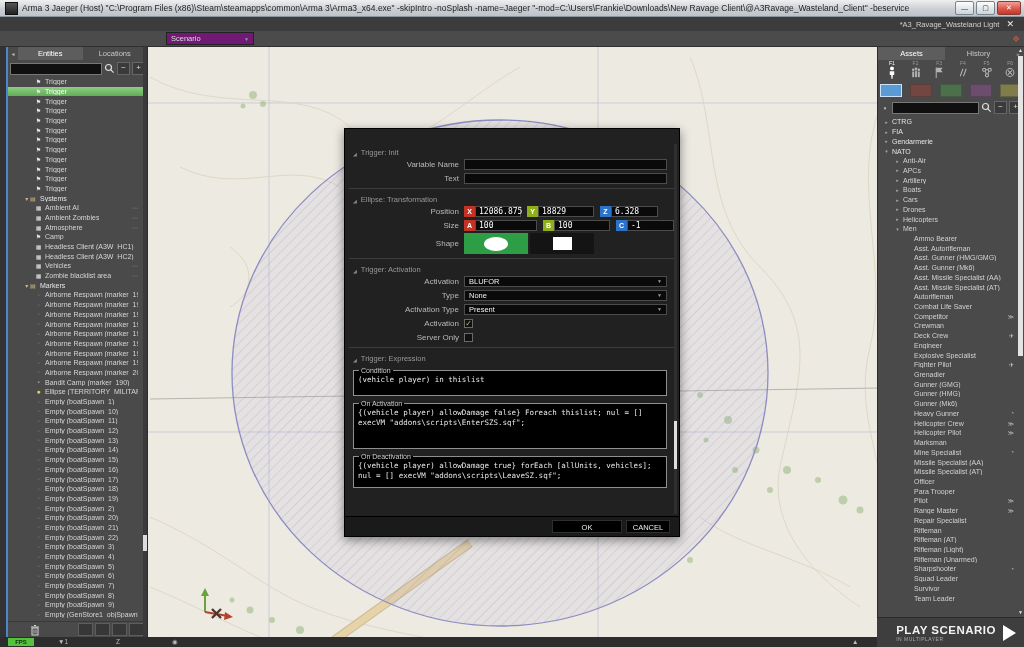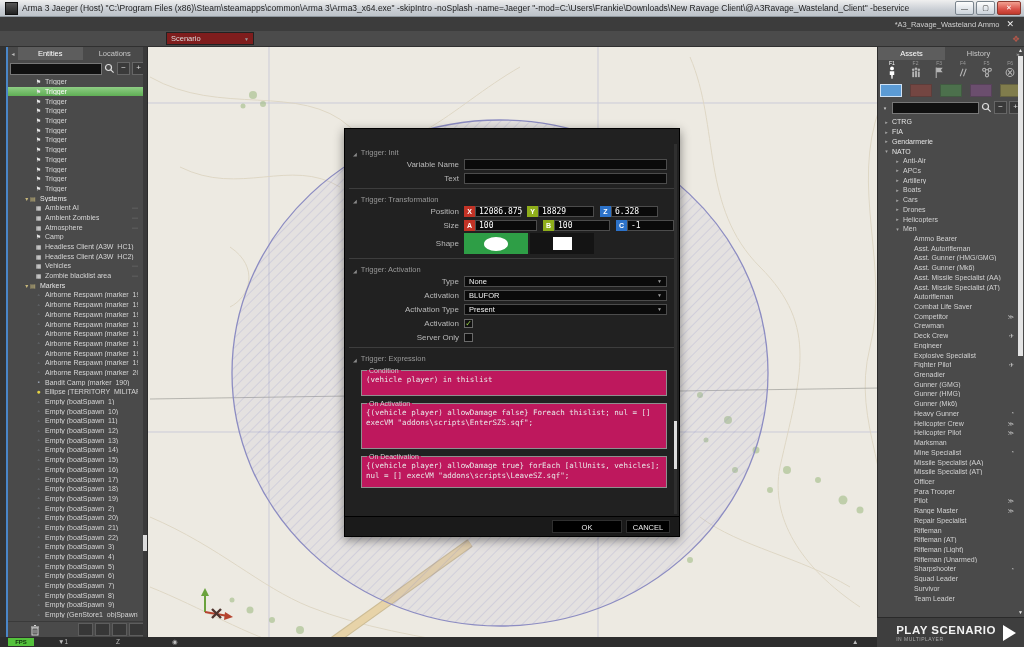--- a/index.html
+++ b/index.html
@@ -21,21 +21,21 @@
   #menubar{position:absolute;left:0;top:17px;width:1024px;height:14px;background:#3c3c3c;
     display:flex;align-items:center;box-sizing:border-box;padding:0 10px;}
   .menu-item{font-size:8.5px;color:#dcdcdc;margin-right:17px;}
   #menubar-right{margin-left:auto;display:flex;align-items:center;gap:7px;}
   #scn-tab{font-size:7.5px;color:#cfcfcf;}
   #scn-close{font-size:9px;color:#f0f0f0;}
   #toolbar{position:absolute;left:0;top:31px;width:1024px;height:16px;background:#4b4b4b;
     display:flex;align-items:center;box-sizing:border-box;padding:0 4px;border-bottom:1px solid #303030;}
   .tb-ico{font-size:10px;color:#d8d8d8;margin:0 3px;line-height:14px;}
   .tb-ico.dim{color:#7d7d7d;}
-  #tb-scn{width:78px;height:11px;background:#7f1d1d;border:1px solid #222;margin-left:6px;
+  #tb-scn{width:78px;height:11px;background:#701a75;border:1px solid #222;margin-left:6px;
     display:flex;align-items:center;font-size:7.5px;color:#ddd;padding:0 4px;}
   #tb-scn .car{margin-left:auto;font-size:5px;color:#999;}
   #tb-right{margin-left:auto;font-size:9px;color:#b0574a;}
   
   #map{position:absolute;left:0;top:47px;width:1024px;height:600px;background:#edeae2;}
   
   #left-strip{position:absolute;left:0;top:47px;width:8px;height:590px;background:#333;
     border-right:2px solid #4a86c8;box-sizing:border-box;}
   #lpanel{position:absolute;left:8px;top:47px;width:140px;height:590px;background:#4a4a4a;
     display:flex;flex-direction:column;box-sizing:border-box;border-right:1px solid #2c2c2c;}
@@ -126,21 +126,21 @@
   .vcell{display:flex;align-items:center;margin-right:6px;}
   .dd{display:flex;align-items:center;height:11px;background:#0a0a0a;border:1px solid #4c4c4c;
     box-sizing:border-box;color:#efefef;font-size:7.5px;padding:0 4px;flex:1;}
   .dd .car{margin-left:auto;font-size:5px;color:#9a9a9a;}
   .chk{width:9px;height:9px;background:#101010;border:1px solid #6a6a6a;box-sizing:border-box;
     color:#9ad14b;font-size:8px;line-height:8px;text-align:center;}
   .shapebtn{width:64px;height:21px;display:flex;align-items:center;justify-content:center;flex:none;}
   .shape-ell{background:#2e9e46;} .shape-rct{background:#141414;margin-left:2px;}
   .ell{width:24px;height:14px;background:#fff;border-radius:50%;}
   .rct{width:19px;height:13px;background:#fff;}
-  fieldset.code{margin:4px 0 0 8px;border:1px solid #8f8f8f;background:#be185d;padding:1px 4px 2px 4px;}
+  fieldset.code{margin:4px 0 0 0;border:1px solid #8f8f8f;background:#000000;padding:1px 4px 2px 4px;}
   fieldset.code legend{font-size:7px;color:#cdcdcd;padding:0 2px;margin-left:1px;}
   .codetext{font-size:7.5px;font-family:"DejaVu Sans Mono",monospace;color:#e9e9e9;
     white-space:pre-wrap;line-height:9.5px;}
   #cond-box .codetext{min-height:18px;} #onact-box .codetext{min-height:38px;} #ondeact-box .codetext{min-height:24px;}
   #dlg-scroll{position:absolute;right:2px;top:15px;bottom:22px;width:3px;background:#2f2f2f;}
   #dlg-thumb{position:absolute;right:0;top:277px;width:3px;height:48px;background:#dedede;}
   #dlg-foot{position:absolute;left:0;right:0;bottom:0;height:19px;background:#1a1a1a;border-top:1px solid #000;}
   .dlg-btn{position:absolute;top:3px;height:13px;background:#000;border:1px solid #2f2f2f;color:#ececec;
     font-size:7.5px;text-align:center;line-height:13px;box-sizing:border-box;}
   #btn-ok{left:207px;width:70px;} #btn-cancel{left:281px;width:44px;}
@@ -164,21 +164,21 @@
     <span class="menu-item"></span>
         <span class="menu-item"></span>
         <span class="menu-item"></span>
         <span class="menu-item"></span>
         <span class="menu-item"></span>
         <span class="menu-item"></span>
         <span class="menu-item"></span>
         <span class="menu-item"></span>
       </div>
     <div id="menubar-right">
-      <span id="scn-tab">*A3_Ravage_Wasteland Ammo</span>
+      <span id="scn-tab">*A3_Ravage_Wasteland Light</span>
       <span id="scn-close">✕</span>
     </div>
   </div>
 
   <div id="toolbar" class="stripes">
     <div style="display:flex;align-items:center;">
 
     <span class="tb-ico"></span>
         <span class="tb-ico"></span>
         <span class="tb-ico"></span>
@@ -972,21 +972,21 @@
         <span class="dinput grow"></span>
       </div>
       <div class="drow">
         <span class="dlbl">Text</span>
         <span class="dinput grow"></span>
       </div>
 
       <div class="sect-div"></div>
       <div class="sect-h">
         <span class="tri">◢</span>
-        <span>Trigger: Transformation</span>
+        <span>Ellipse: Transformation</span>
       </div>
       <div class="drow">
         <span class="dlbl">Position</span>
         <span class="vcell">
             <span class="badge b-red">X</span>
             <span class="dinput" style="width:46px">12086.875</span>
           </span>
         <span class="vcell">
             <span class="badge b-grn">Y</span>
             <span class="dinput" style="width:56px">18829</span>
@@ -1020,30 +1020,30 @@
             <span class="rct"></span>
           </span>
       </div>
 
       <div class="sect-div"></div>
       <div class="sect-h">
         <span class="tri">◢</span>
         <span>Trigger: Activation</span>
       </div>
       <div class="drow">
+        <span class="dlbl">Activation</span>
+        <span class="dd">
+            <span>BLUFOR</span>
+            <span class="car">▼</span>
+          </span>
+      </div>
+      <div class="drow">
         <span class="dlbl">Type</span>
         <span class="dd">
             <span>None</span>
-            <span class="car">▼</span>
-          </span>
-      </div>
-      <div class="drow">
-        <span class="dlbl">Activation</span>
-        <span class="dd">
-            <span>BLUFOR</span>
             <span class="car">▼</span>
           </span>
       </div>
       <div class="drow">
         <span class="dlbl">Activation Type</span>
         <span class="dd">
             <span>Present</span>
             <span class="car">▼</span>
           </span>
       </div>

